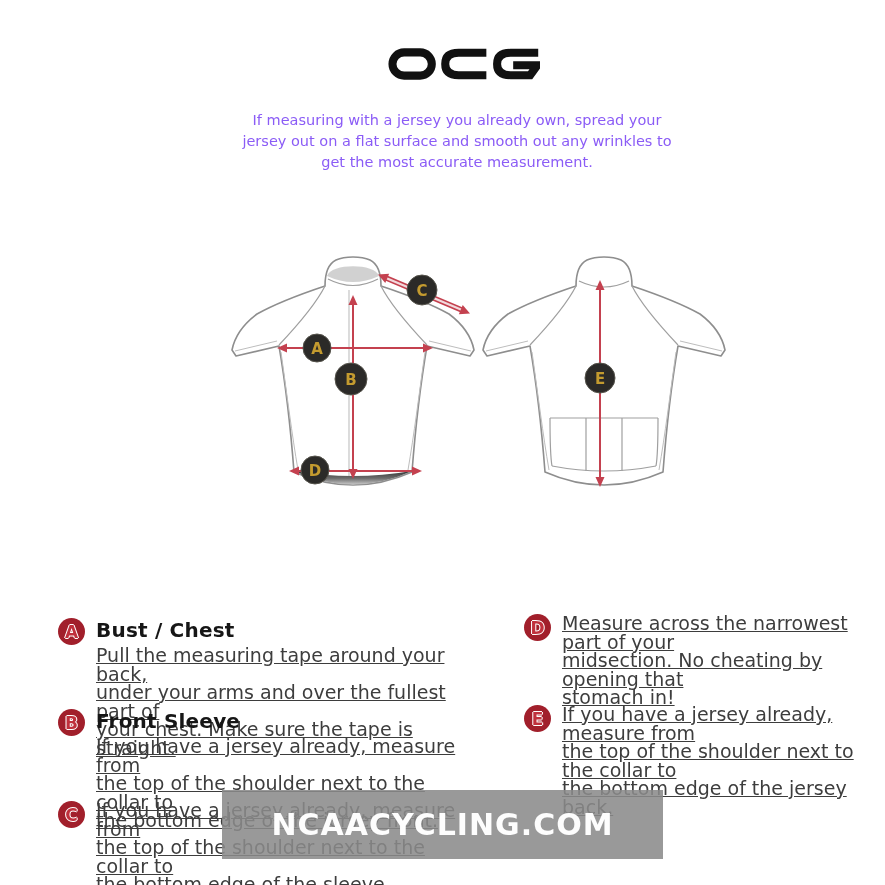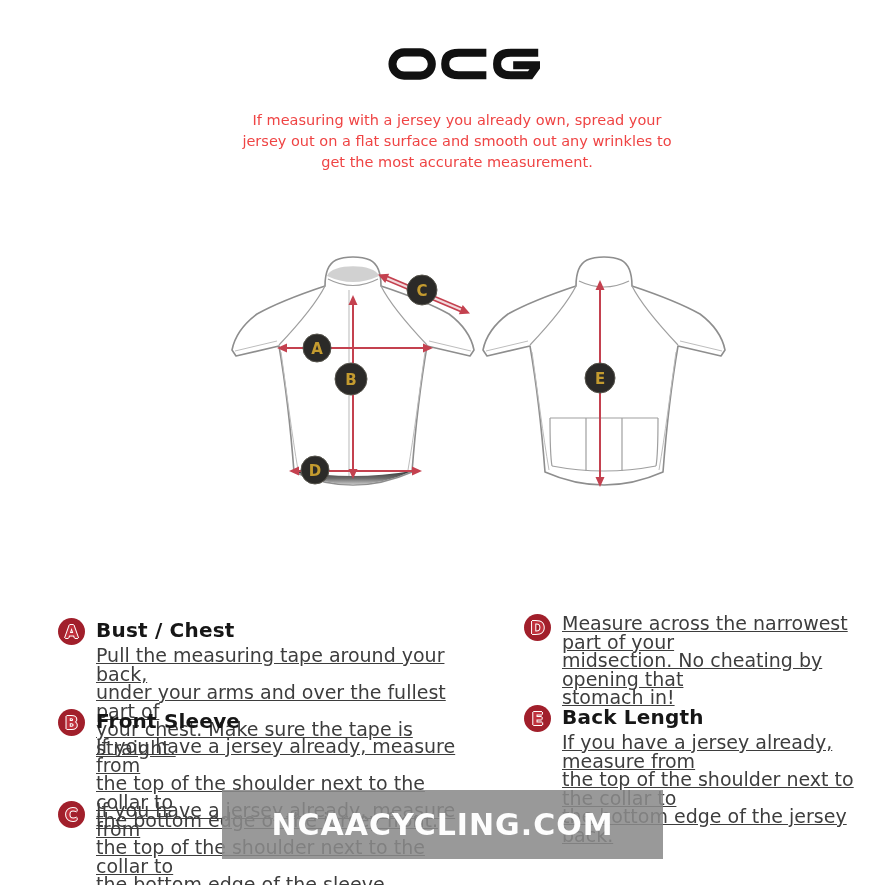--- a/index.html
+++ b/index.html
@@ -11,21 +11,21 @@
   }
   .sr-only {
     position:absolute; width:1px; height:1px; overflow:hidden;
     clip:rect(0 0 0 0); white-space:nowrap;
   }
   
   .logo { position:absolute; left:388px; top:46px; width:152px; height:36px; }
   
   .intro {
     position:absolute; left:212px; top:110px; width:490px;
-    text-align:center; font-size:14.5px; line-height:21px; color:#ef4444;
+    text-align:center; font-size:14.5px; line-height:21px; color:#8b5cf6;
     white-space:pre-line;
   }
   
   .diagram { position:absolute; left:215px; top:250px; width:530px; height:265px; }
   .jersey-line { fill:#ffffff; stroke:#8e8e8e; stroke-width:1.6; stroke-linejoin:round; }
   .seam { fill:none; stroke:#9f9f9f; stroke-width:1.2; }
   .seam-light { fill:none; stroke:#bdbdbd; stroke-width:1; }
   .zipper { fill:none; stroke:#c4c4c4; stroke-width:1.2; }
   .arrow-line { stroke:#c4414f; stroke-width:2; fill:none; }
   .arrow-thick { stroke:#c4414f; stroke-width:5.5; fill:none; }
@@ -253,21 +253,20 @@
     <div class="content">
       <p>Measure across the narrowest part of your
 midsection. No cheating by opening that
 stomach in!</p>
     </div>
   </div>
 
   <div class="legend-item item-e">
     <span class="badge">E</span>
     <div class="content">
-      <h3>Back Length</h3>
       <p>If you have a jersey already, measure from
 the top of the shoulder next to the collar to
 the bottom edge of the jersey back.</p>
     </div>
   </div>
 
   <div class="watermark">NCAACYCLING.COM</div>
 
 </div>
 

